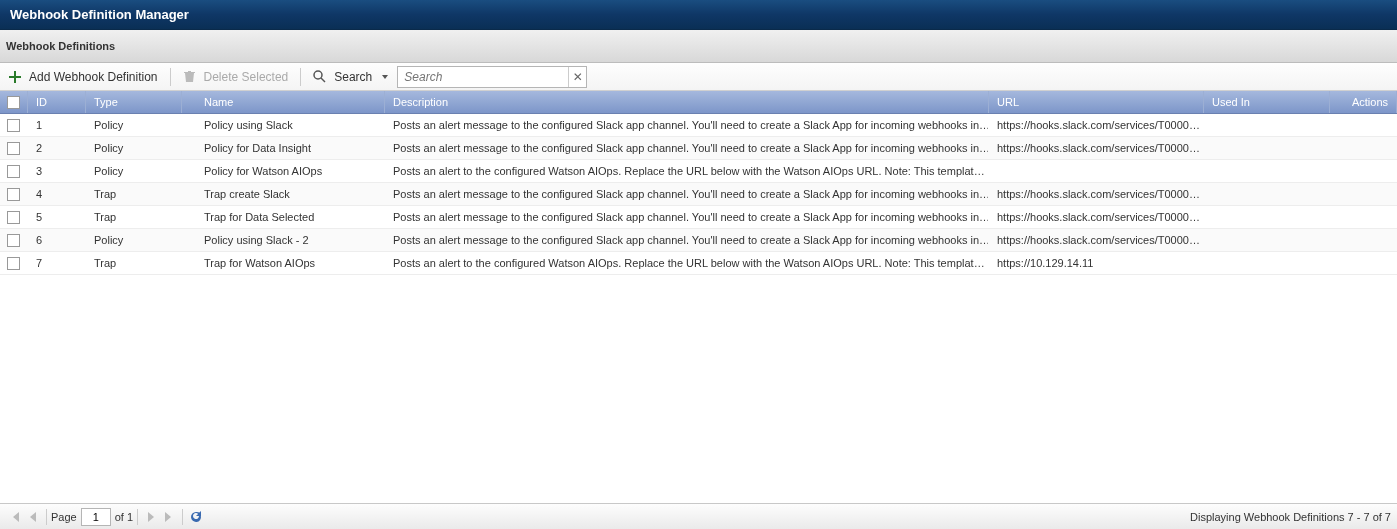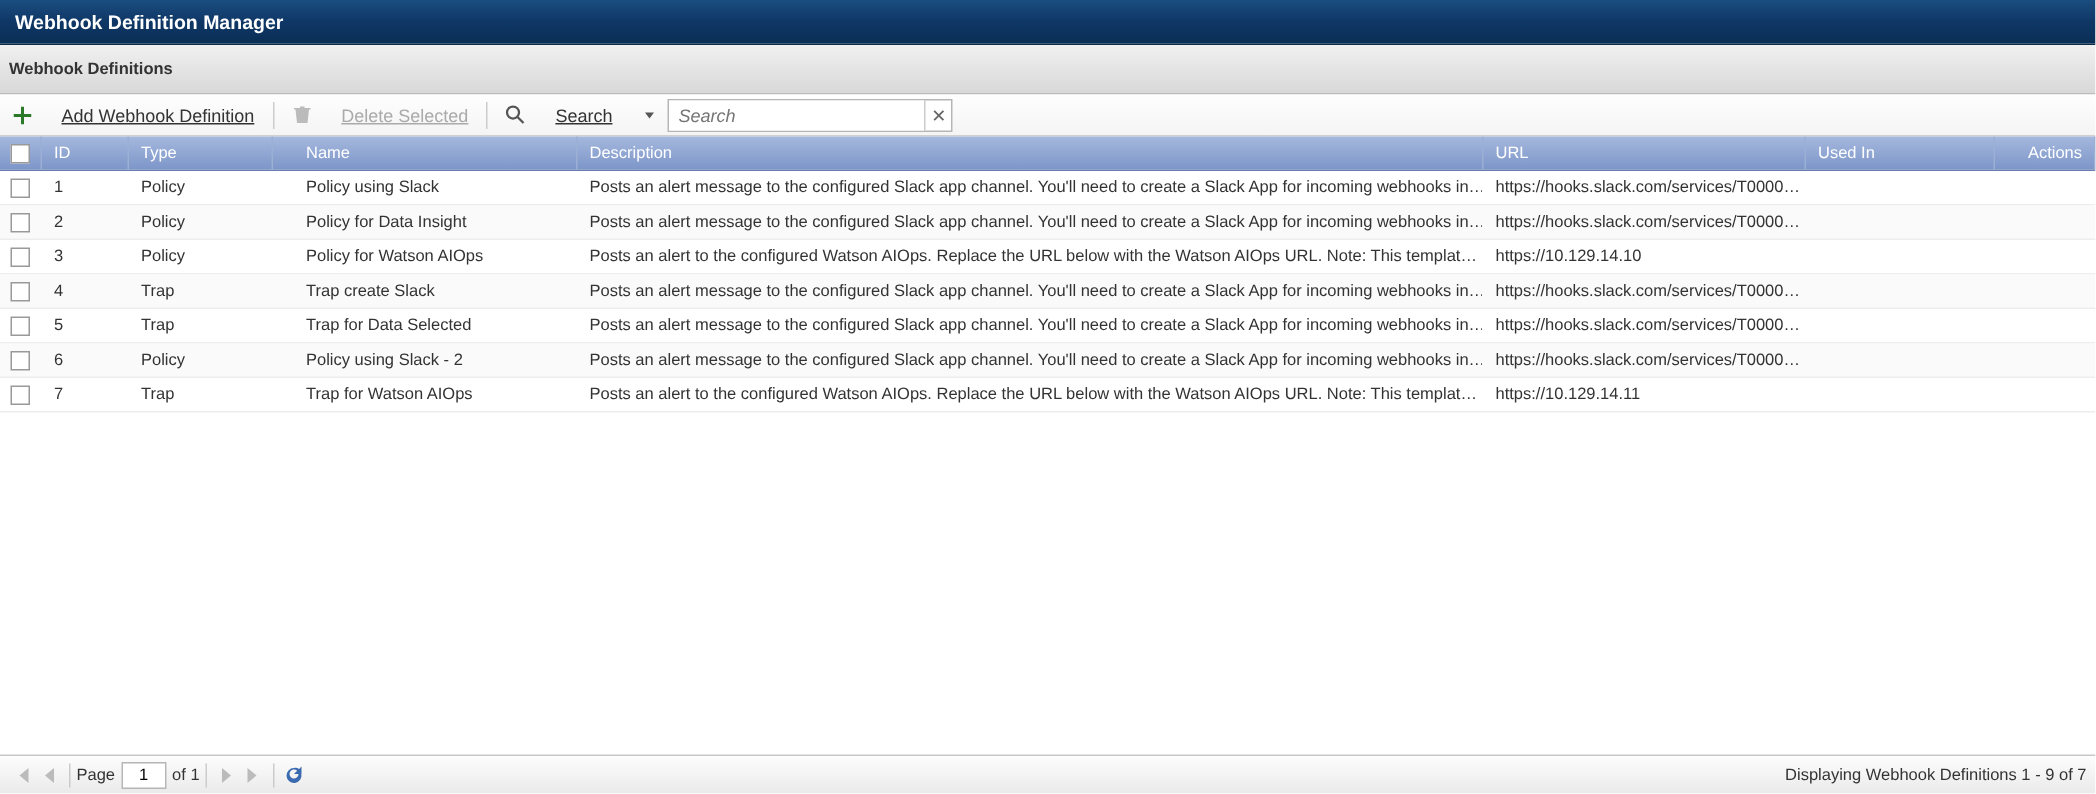--- a/index.html
+++ b/index.html
@@ -54,25 +54,24 @@
   }
   .toolbar .sep {
     width: 1px;
     height: 18px;
     background: #ccc;
     margin: 0 3px;
   }
   .tb-btn {
     display: flex;
     align-items: center;
-    gap: 20px;
+    gap: 8px;
     padding: 2px 5px;
     cursor: pointer;
     border-radius: 2px;
-    text-decoration: underline;
   }
   .tb-btn.disabled {
     color: #aaa;
     cursor: default;
   }
   .icon { display: inline-flex; align-items: center; justify-content: center; }
   .plus-icon svg { width: 12px; height: 12px; }
   .trash-icon svg { width: 13px; height: 13px; }
   .search-icon svg { width: 13px; height: 13px; }
   .caret-down {
@@ -299,21 +298,20 @@
     </div>
 
     <div class="row">
       <div class="col col-check">
           <span class="chk"></span>
         </div>
       <div class="col col-id">3</div>
       <div class="col col-type">Policy</div>
       <div class="col col-name">Policy for Watson AIOps</div>
       <div class="col col-desc">Posts an alert to the configured Watson AIOps. Replace the URL below with the Watson AIOps URL. Note: This templat…</div>
-      <div class="col col-url">https://10.129.14.10</div>
       <div class="col col-used"></div>
       <div class="col col-actions"></div>
     </div>
 
     <div class="row">
       <div class="col col-check">
           <span class="chk"></span>
         </div>
       <div class="col col-id">4</div>
       <div class="col col-type">Trap</div>
@@ -392,14 +390,14 @@
       </svg>
   </div>
   <div class="pg-sep"></div>
   <div class="pg-btn">
     <span class="icon refresh-icon">
       <svg viewBox="0 0 14 14">
           <path d="M7 2a5 5 0 1 0 4.9 4H10a3 3 0 1 1-.9-2.1L7 6h5V1l-1.6 1.6A5 5 0 0 0 7 2z" fill="#3a6ab0"></path>
         </svg>
     </span>
   </div>
-  <span class="pg-right">Displaying Webhook Definitions 1 - 9 of 7</span>
+  <span class="pg-right">Displaying Webhook Definitions 7 - 7 of 7</span>
 </div>
 
 </body></html>

